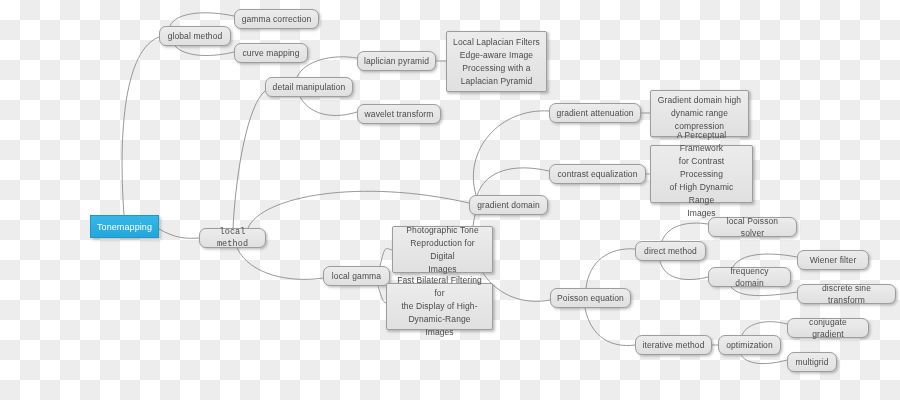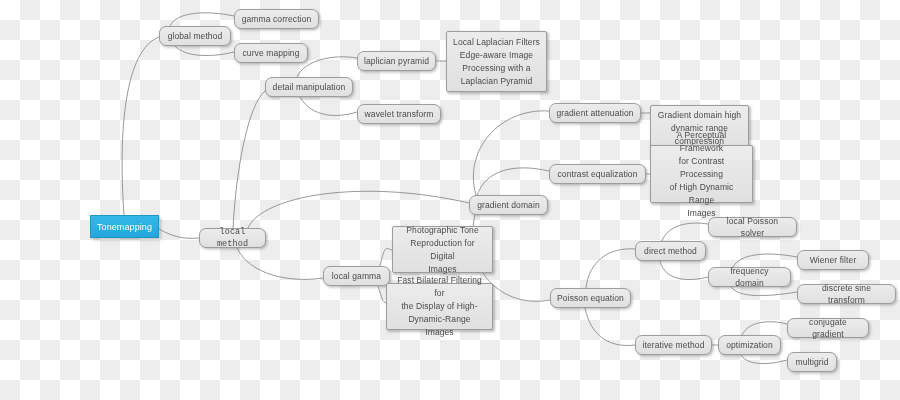--- a/index.html
+++ b/index.html
@@ -103,21 +103,21 @@
       <div class="node" style="left: 199px; top: 228px; width: 67px; height: 20px; font-family: Liberation Mono, monospace;"><span>local method</span></div>
       <div class="node" style="left: 265px; top: 77px; width: 88px; height: 20px;"><span>detail manipulation</span></div>
       <div class="node" style="left: 357px; top: 51px; width: 79px; height: 20px;"><span>laplician pyramid</span></div>
       <div class="node card" style="left: 446px; top: 31px; width: 101px; height: 61px;"><span>Local Laplacian Filters
 Edge-aware Image
 Processing with a
 Laplacian Pyramid</span></div>
       <div class="node" style="left: 357px; top: 104px; width: 84px; height: 20px;"><span>wavelet transform</span></div>
       <div class="node" style="left: 469px; top: 195px; width: 79px; height: 20px;"><span>gradient  domain</span></div>
       <div class="node" style="left: 549px; top: 103px; width: 92px; height: 20px;"><span>gradient attenuation</span></div>
-      <div class="node card" style="left: 650px; top: 105px; width: 99px; height: 47px;"><span>Gradient domain high
+      <div class="node card" style="left: 650px; top: 90px; width: 99px; height: 47px;"><span>Gradient domain high
 dynamic range
 compression</span></div>
       <div class="node" style="left: 549px; top: 164px; width: 97px; height: 20px;"><span>contrast equalization</span></div>
       <div class="node card" style="left: 650px; top: 145px; width: 103px; height: 58px;"><span>A Perceptual Framework
 for Contrast Processing
 of High Dynamic Range
 Images</span></div>
       <div class="node" style="left: 323px; top: 266px; width: 67px; height: 20px;"><span>local gamma</span></div>
       <div class="node card" style="left: 392px; top: 226px; width: 101px; height: 47px;"><span>Photographic Tone
 Reproduction for Digital

